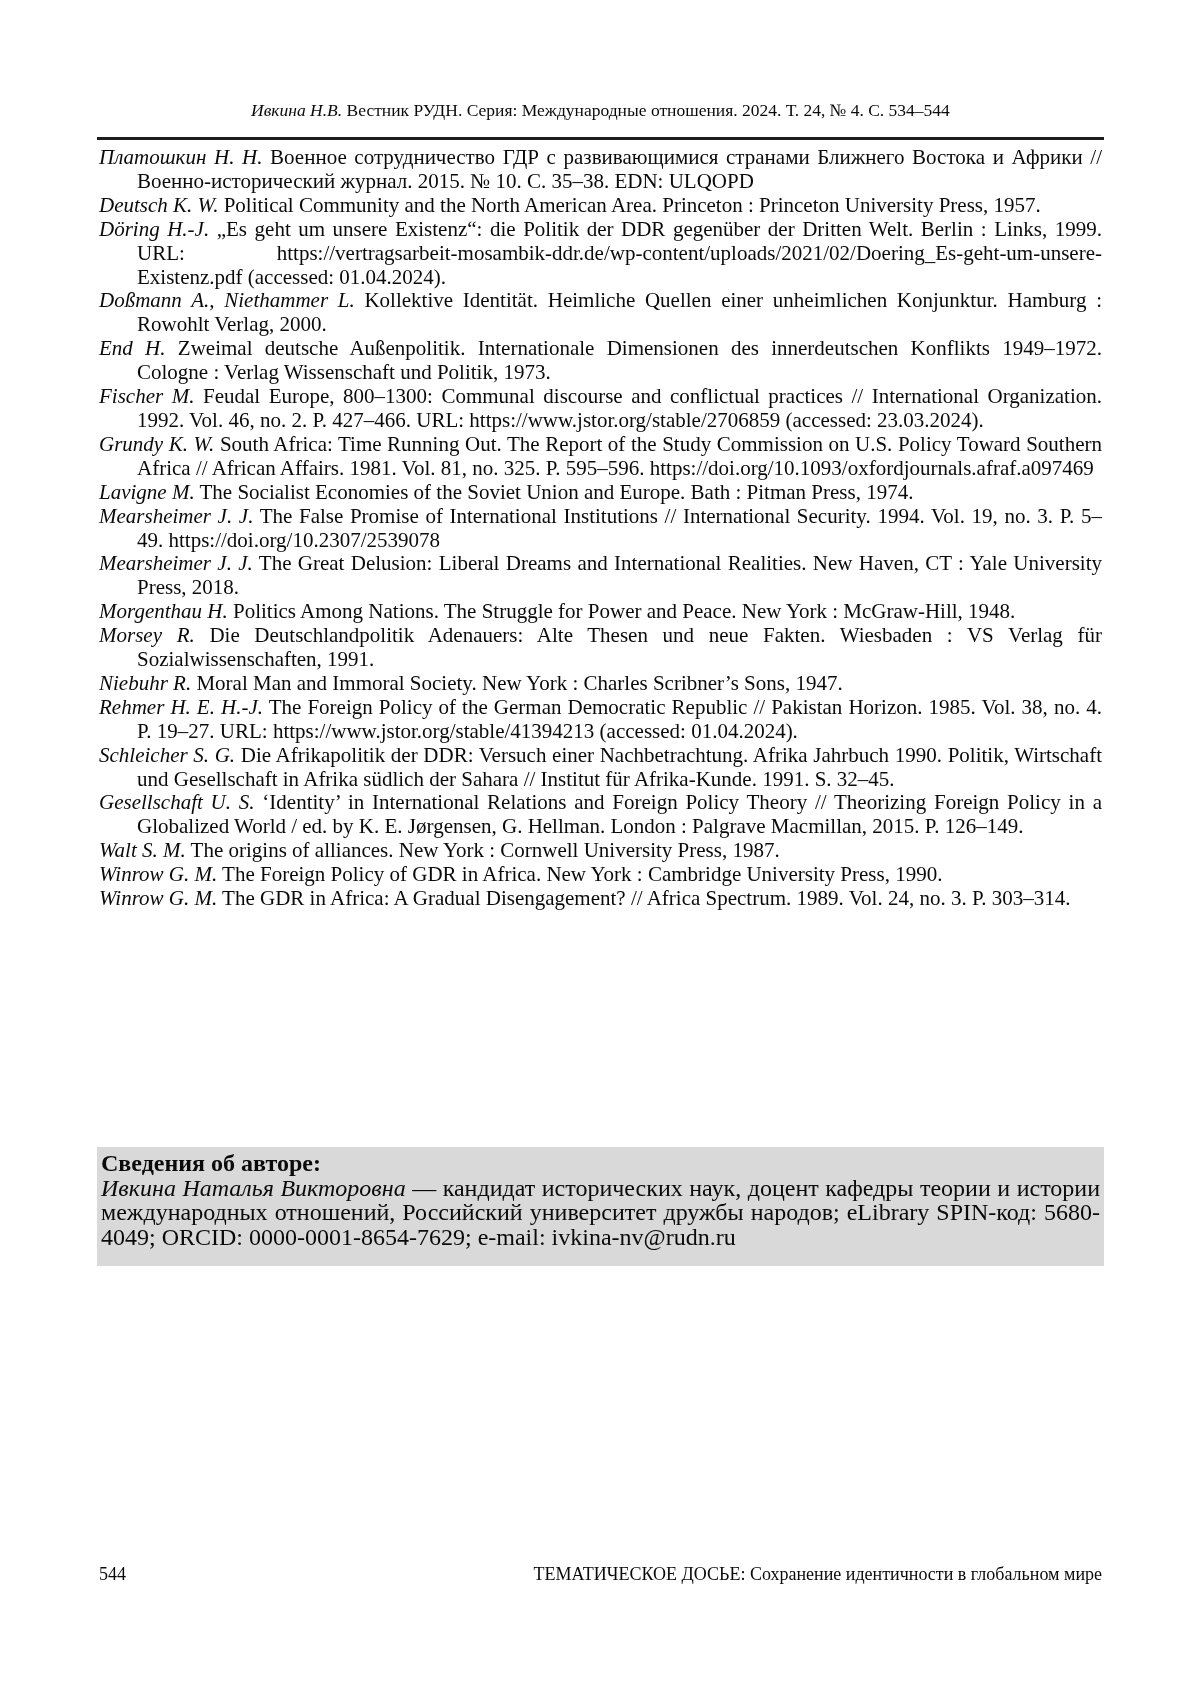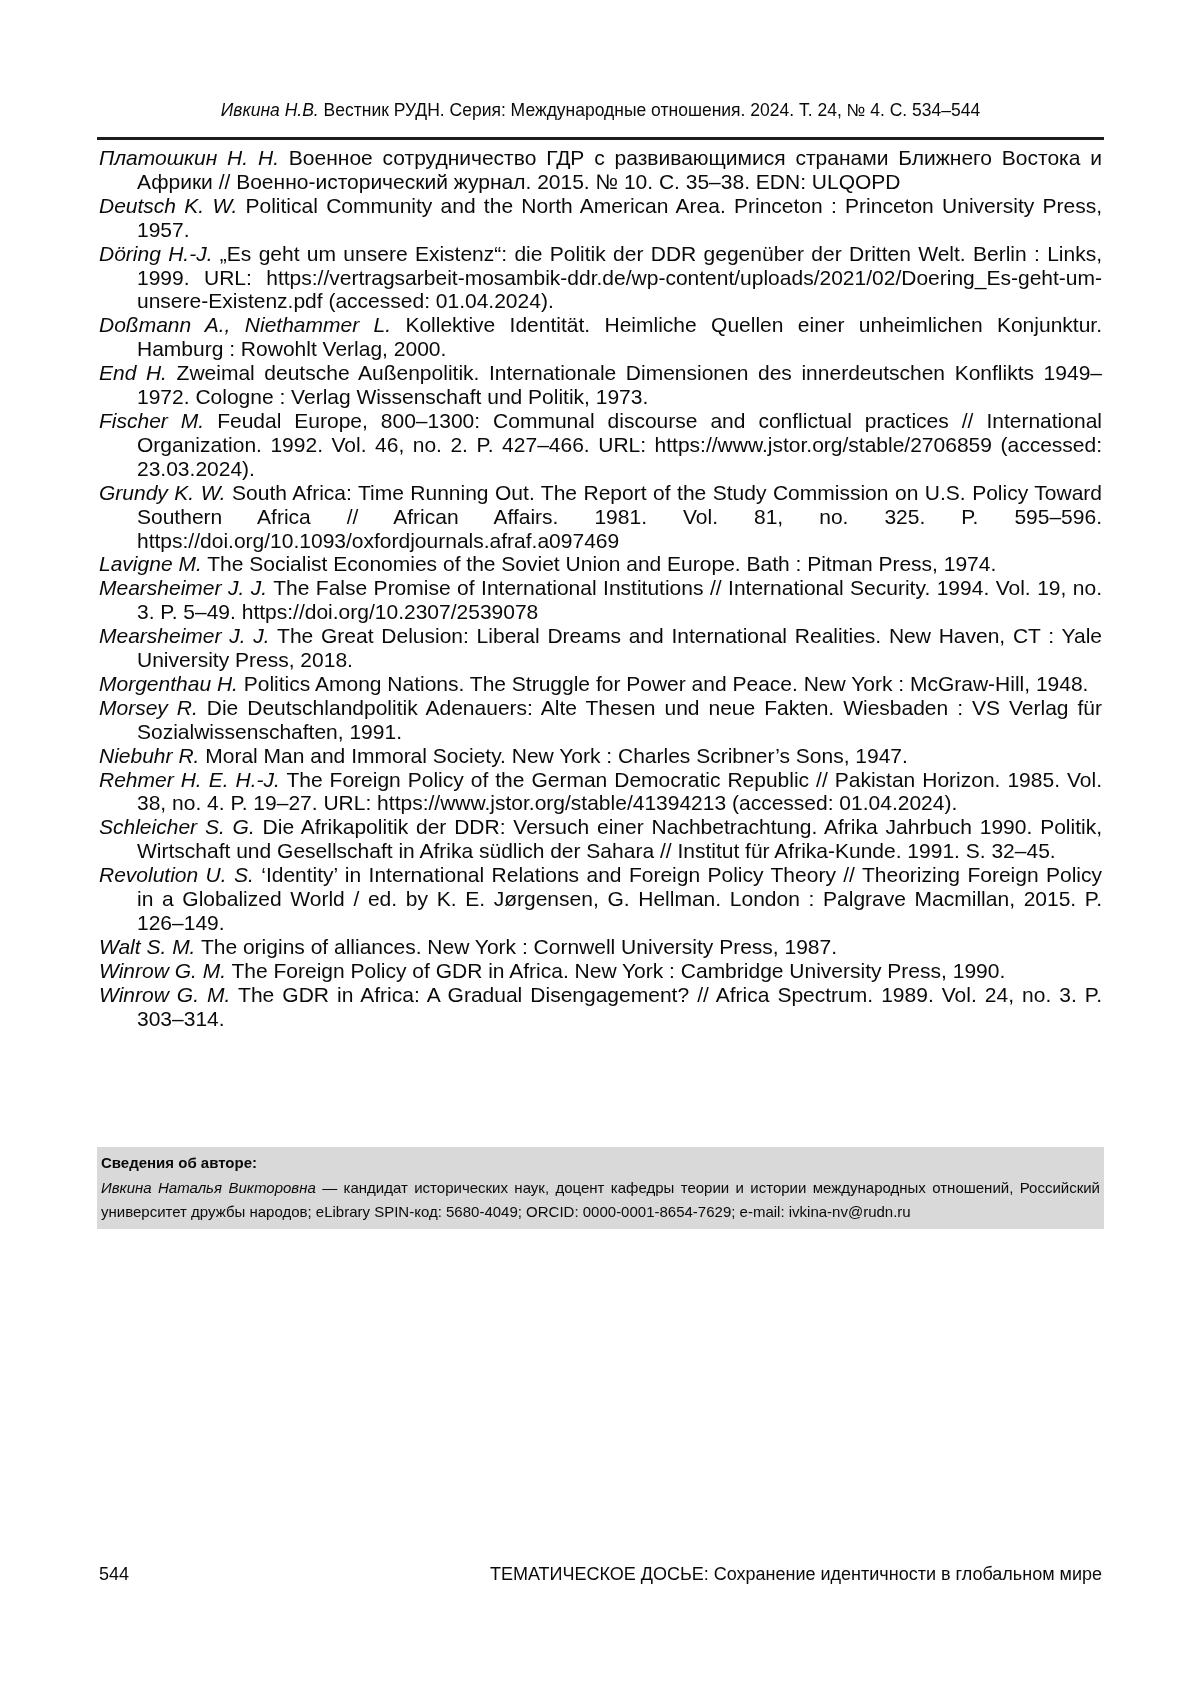--- a/index.html
+++ b/index.html
@@ -5,21 +5,21 @@
   html, body {
     margin: 0;
     padding: 0;
     background: #ffffff;
   }
   .page {
     position: relative;
     width: 1200px;
     height: 1697px;
     background: #ffffff;
-    font-family: Liberation Sans, sans-serif;
+    font-family: Liberation Serif, serif;
     color: #0a0a0a;
     overflow: hidden;
   }
   
   .running-head {
     position: absolute;
     top: 99px;
     left: 99px;
     width: 1003px;
     text-align: center;
@@ -53,22 +53,22 @@
   }
   .ref em { font-style: italic; }
   
   .author-box {
     position: absolute;
     top: 1147px;
     left: 97px;
     width: 1007px;
     box-sizing: border-box;
     background: #d9d9d9;
-    padding: 4px 4px 4px 4px;
-    font-size: 15px;
+    padding: 4px 4px 17px 4px;
+    font-size: 24px;
     line-height: 24.5px;
   }
   .author-box .heading {
     font-weight: bold;
     margin: 0;
   }
   .author-box .details {
     margin: 0;
     text-align: justify;
   }
@@ -106,21 +106,21 @@
       <p class="ref"><em>Fischer M.</em><span> Feudal Europe, 800–1300: Communal discourse and conflictual practices // International Organization. 1992. Vol. 46, no. 2. P. 427–466. URL: https://www.jstor.org/stable/2706859 (accessed: 23.03.2024).</span></p>
       <p class="ref"><em>Grundy K. W.</em><span> South Africa: Time Running Out. The Report of the Study Commission on U.S. Policy Toward Southern Africa // African Affairs. 1981. Vol. 81, no. 325. P. 595–596. https://doi.org/10.1093/oxfordjournals.afraf.a097469</span></p>
       <p class="ref"><em>Lavigne M.</em><span> The Socialist Economies of the Soviet Union and Europe. Bath : Pitman Press, 1974.</span></p>
       <p class="ref"><em>Mearsheimer J. J.</em><span> The False Promise of International Institutions // International Security. 1994. Vol. 19, no. 3. P. 5–49. https://doi.org/10.2307/2539078</span></p>
       <p class="ref"><em>Mearsheimer J. J.</em><span> The Great Delusion: Liberal Dreams and International Realities. New Haven, CT : Yale University Press, 2018.</span></p>
       <p class="ref"><em>Morgenthau H.</em><span> Politics Among Nations. The Struggle for Power and Peace. New York : McGraw-Hill, 1948.</span></p>
       <p class="ref"><em>Morsey R.</em><span> Die Deutschlandpolitik Adenauers: Alte Thesen und neue Fakten. Wiesbaden : VS Verlag für Sozialwissenschaften, 1991.</span></p>
       <p class="ref"><em>Niebuhr R.</em><span> Moral Man and Immoral Society. New York : Charles Scribner’s Sons, 1947.</span></p>
       <p class="ref"><em>Rehmer H. E. H.-J.</em><span> The Foreign Policy of the German Democratic Republic // Pakistan Horizon. 1985. Vol. 38, no. 4. P. 19–27. URL: https://www.jstor.org/stable/41394213 (accessed: 01.04.2024).</span></p>
       <p class="ref"><em>Schleicher S. G.</em><span> Die Afrikapolitik der DDR: Versuch einer Nachbetrachtung. Afrika Jahrbuch 1990. Politik, Wirtschaft und Gesellschaft in Afrika südlich der Sahara // Institut für Afrika-Kunde. 1991. S. 32–45.</span></p>
-      <p class="ref"><em>Revolution U. S.</em><span> ‘Identity’ in International Relations and Foreign Policy Theory // Theorizing Foreign Policy in a Globalized World / ed. by K. E. Jørgensen, G. Hellman. London : Palgrave Macmillan, 2015. P. 126–149.</span></p>
+      <p class="ref"><em>Gesellschaft U. S.</em><span> ‘Identity’ in International Relations and Foreign Policy Theory // Theorizing Foreign Policy in a Globalized World / ed. by K. E. Jørgensen, G. Hellman. London : Palgrave Macmillan, 2015. P. 126–149.</span></p>
       <p class="ref"><em>Walt S. M.</em><span> The origins of alliances. New York :  Cornwell University Press, 1987.</span></p>
       <p class="ref"><em>Winrow G. M.</em><span> The Foreign Policy of GDR in Africa. New York : Cambridge University Press, 1990.</span></p>
       <p class="ref"><em>Winrow G. M.</em><span> The GDR in Africa: A Gradual Disengagement? // Africa Spectrum. 1989. Vol. 24, no. 3. P. 303–314.</span></p>
     </div>
 
   <div class="author-box">
     <p class="heading">Сведения об авторе:</p>
     <p class="details">
       <em>Ивкина Наталья Викторовна</em><span> — кандидат исторических наук, доцент кафедры теории и истории международных отношений, Российский университет дружбы народов; eLibrary SPIN-код: 5680-4049; ORCID: 0000-0001-8654-7629; e-mail: ivkina-nv@rudn.ru</span>
     </p>

